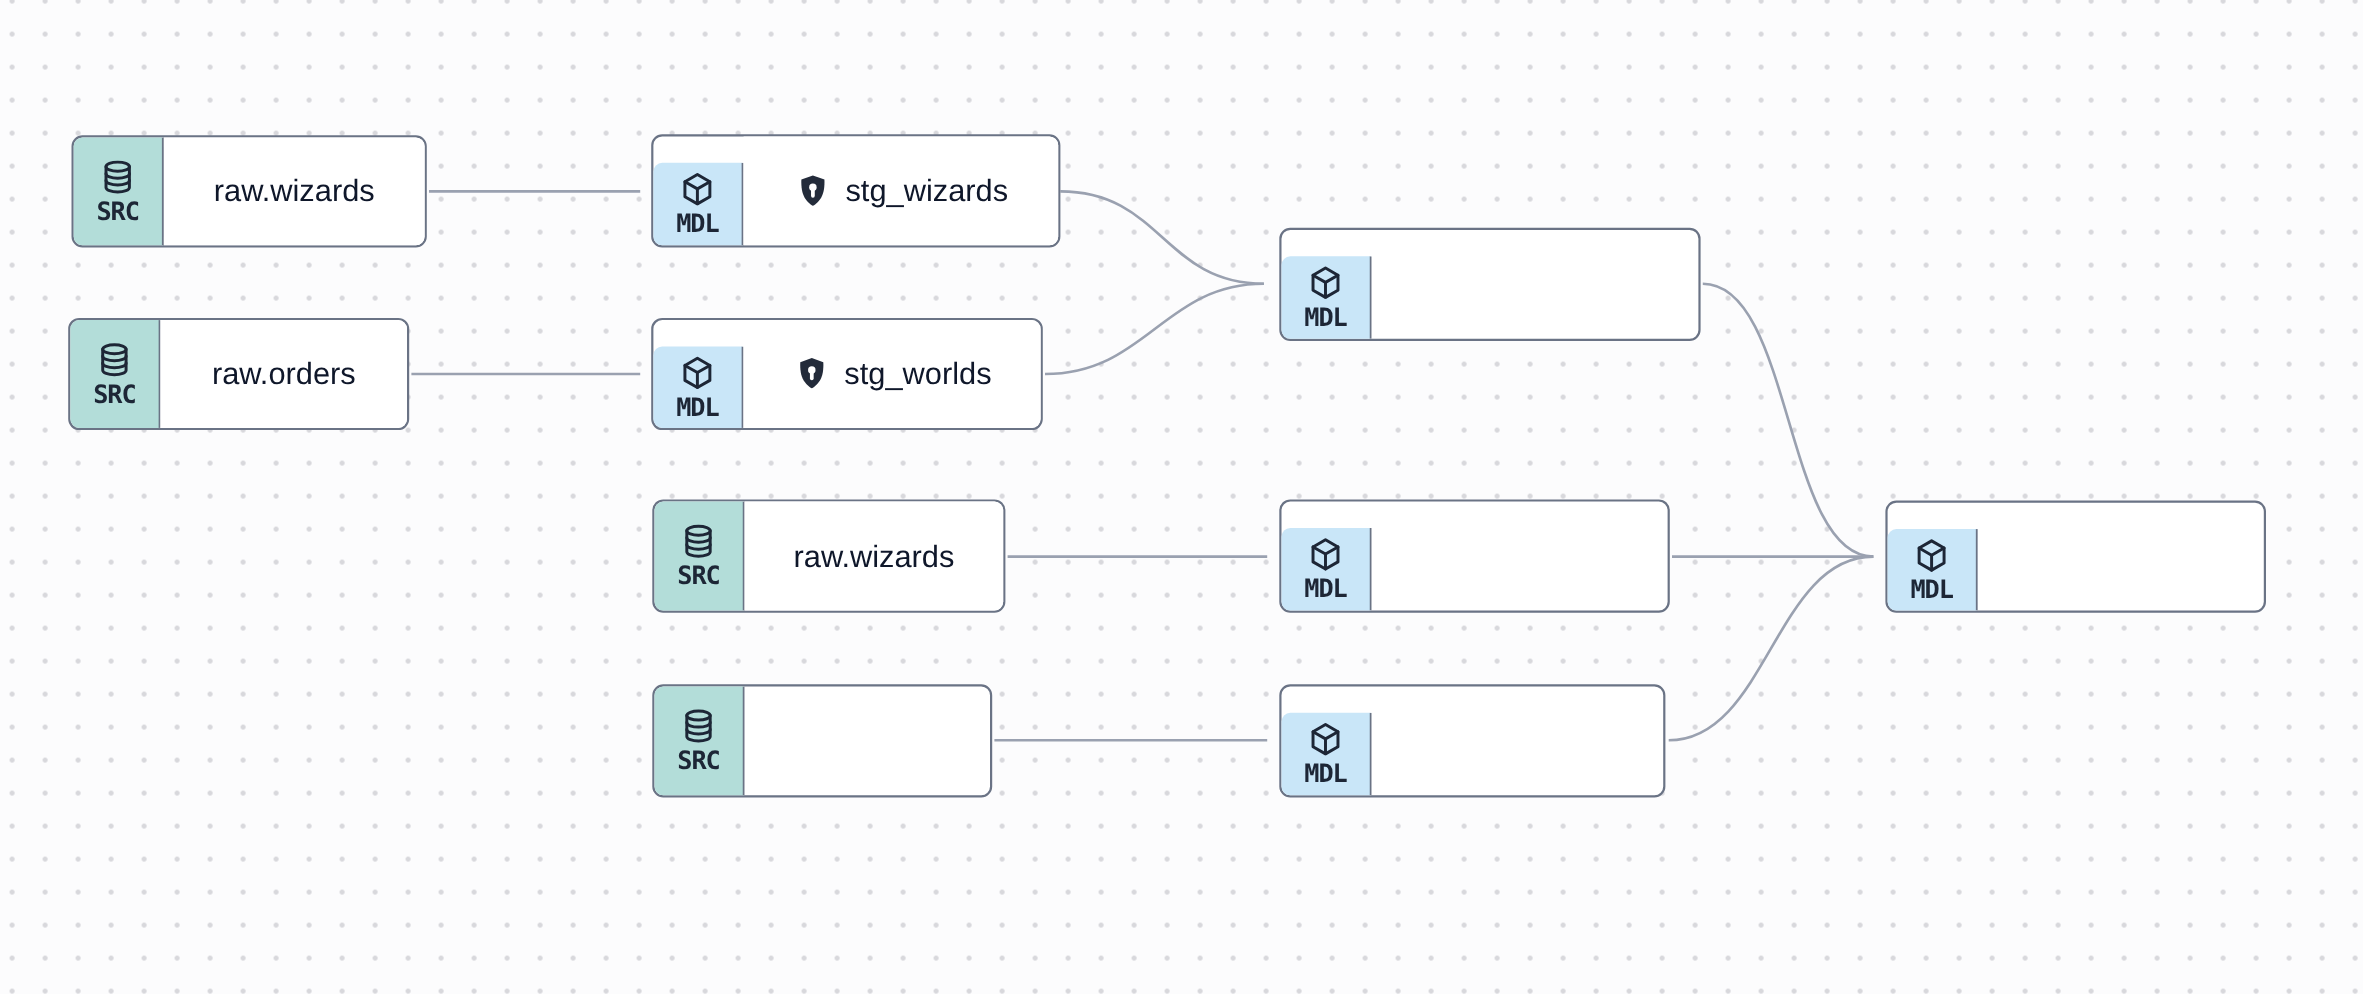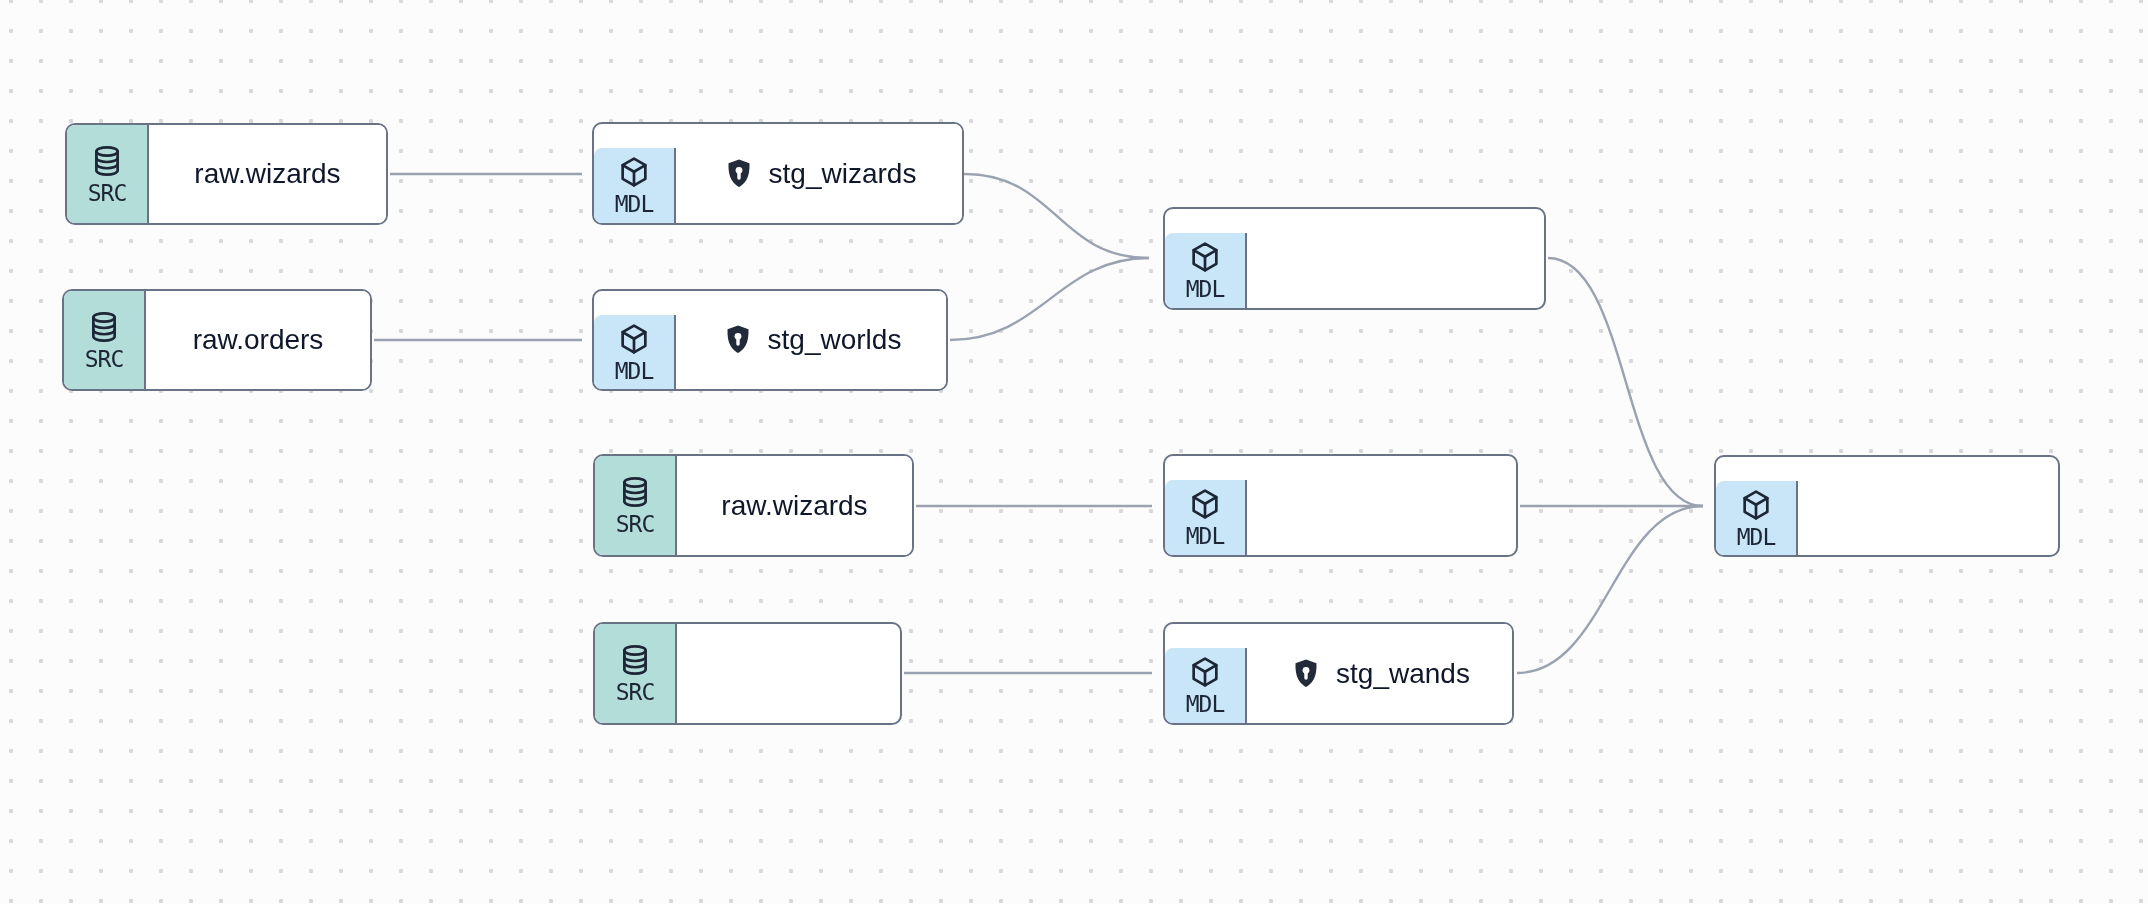--- a/index.html
+++ b/index.html
@@ -31,21 +31,21 @@
     gap:4px;
     border-right:2px solid #6a7385;
     border-radius:8px 0 0 8px;
   }
   .badge.src{background:#b3ddd9;}
   .badge.mdl{background:#c9e6f8;margin-top:24px;}
   .badge-icon{width:34px;height:34px;display:block;}
   .badge-icon svg{width:34px;height:34px;display:block;}
   .badge-label{
     font-family:"DejaVu Sans Mono", monospace;
-    font-size:23px;font-weight:400;color:#1d2636;
+    font-size:23px;font-weight:700;color:#1d2636;
     line-height:1;letter-spacing:-1px;
   }
   .body{
     flex:1;display:flex;align-items:center;justify-content:center;
     gap:13px;padding:0 14px;
     background:#ffffff;border-radius:0 8px 8px 0;
   }
   .shield{width:34px;height:34px;flex:0 0 34px;display:block;}
   .shield svg{width:34px;height:34px;display:block;}
   .node-label{
@@ -211,30 +211,20 @@
     <div class="badge mdl">
       <span class="badge-icon">
         <svg viewBox="0 0 24 24" fill="none" stroke="#1d2636" stroke-width="1.9" stroke-linecap="round" stroke-linejoin="round">
             <path d="M12 2.6l8 4.6v9.6l-8 4.6-8-4.6V7.2z"></path>
             <path d="M4 7.2l8 4.6 8-4.6"></path>
             <path d="M12 11.8v9.6"></path>
           </svg>
       </span>
       <span class="badge-label">MDL</span>
     </div>
-    <div class="body">
-      <span class="shield">
-        <svg viewBox="0 0 24 24">
-            <path d="M12 1.8L4.6 4.4c-.2 4.5.4 8.9 2.2 11.8 1.8 2.9 4.2 4.6 5.2 5 1-.4 3.4-2.1 5.2-5 1.8-2.9 2.4-7.3 2.2-11.8z" fill="#232b3a"></path>
-            <circle cx="12" cy="9.4" r="2.4" fill="#fff"></circle>
-            <path d="M12 10.4v4.4" stroke="#fff" stroke-width="2.4" stroke-linecap="round"></path>
-          </svg>
-      </span>
-      <span class="node-label">stg_wands</span>
-    </div>
   </div>
 
   <div class="node" style="left:1714px;top:455px;width:346px;height:102px">
     <div class="badge mdl">
       <span class="badge-icon">
         <svg viewBox="0 0 24 24" fill="none" stroke="#1d2636" stroke-width="1.9" stroke-linecap="round" stroke-linejoin="round">
             <path d="M12 2.6l8 4.6v9.6l-8 4.6-8-4.6V7.2z"></path>
             <path d="M4 7.2l8 4.6 8-4.6"></path>
             <path d="M12 11.8v9.6"></path>
           </svg>

